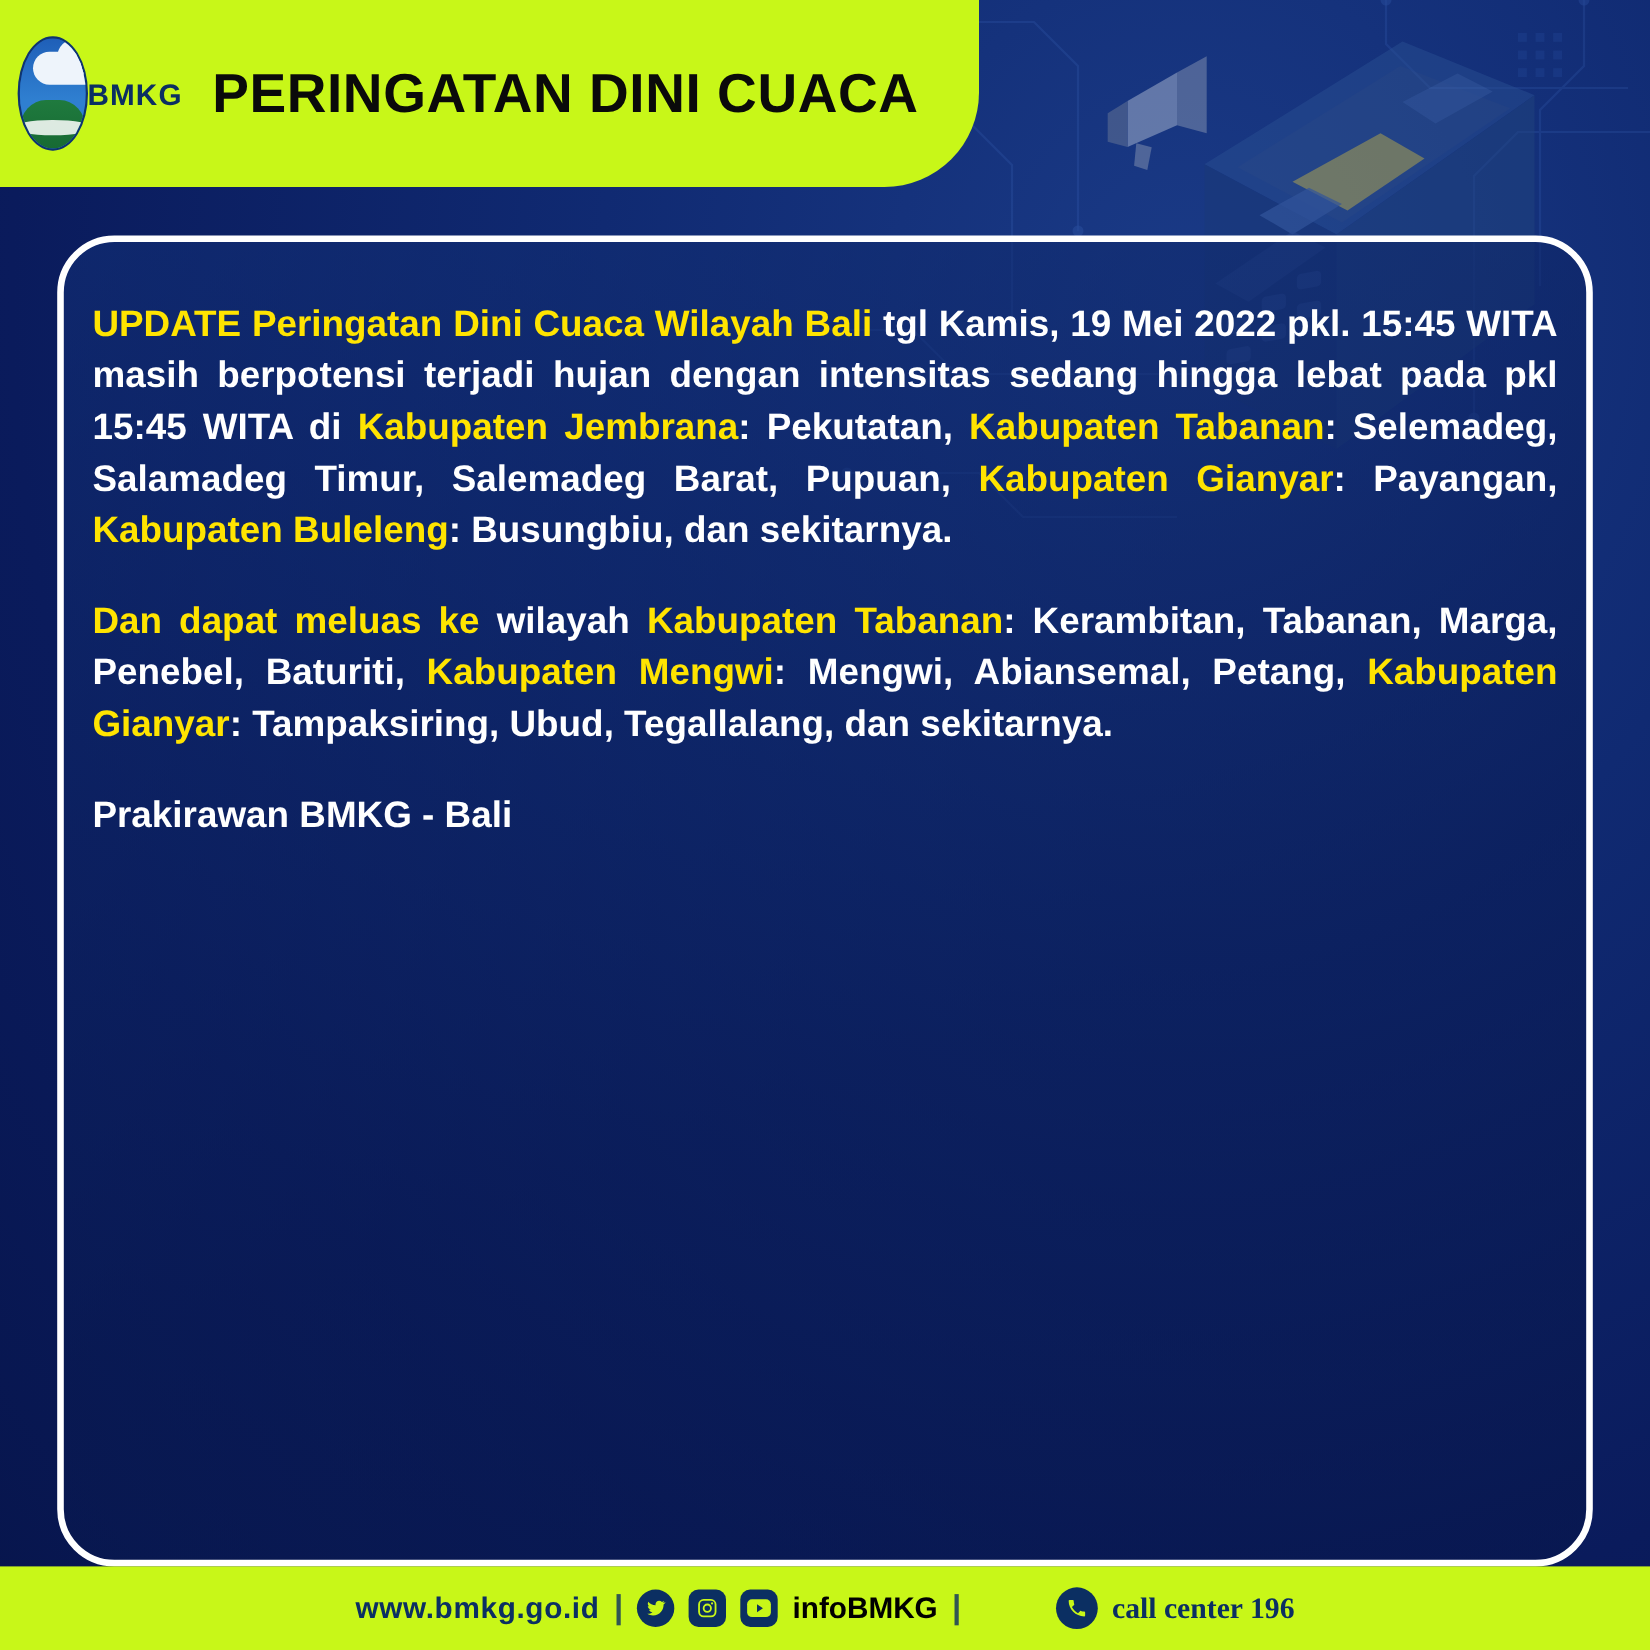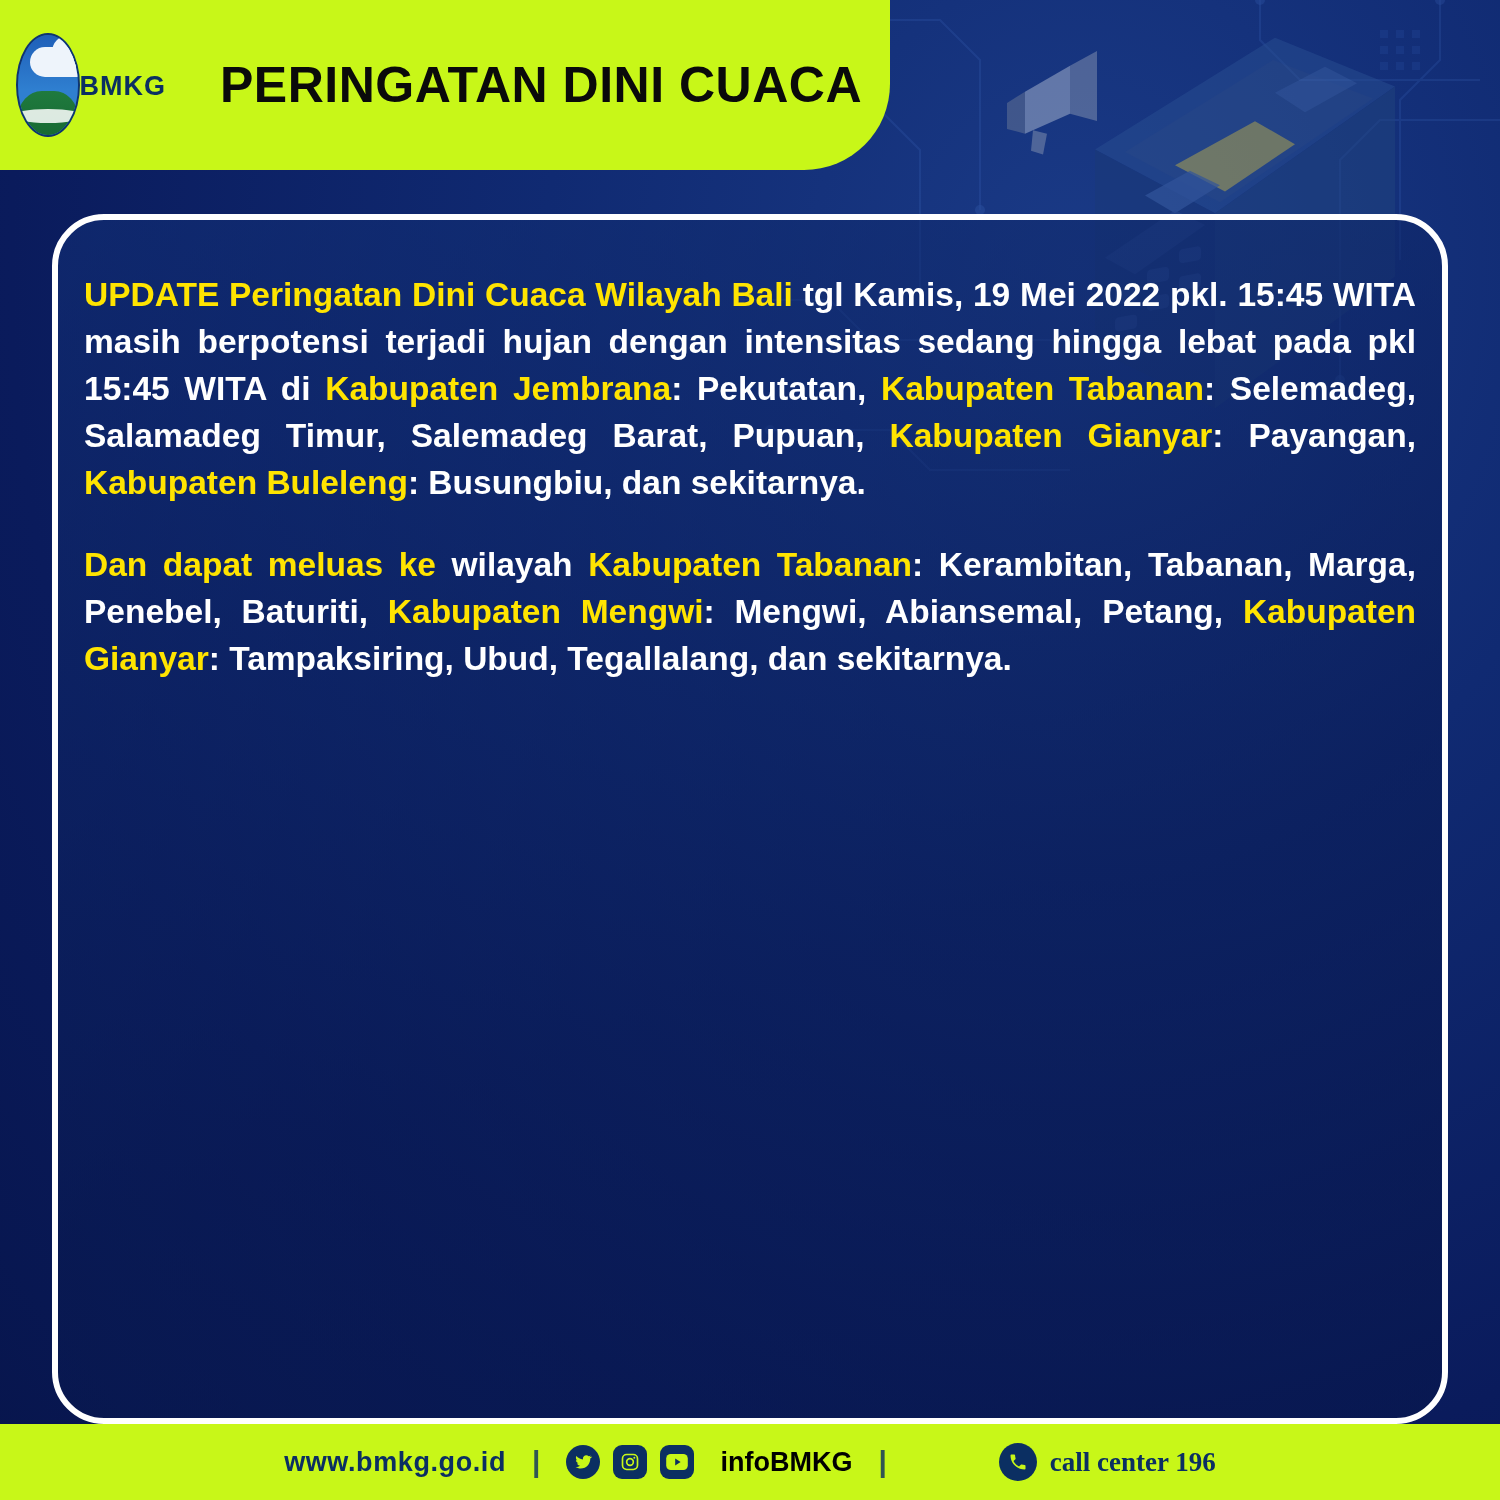--- a/index.html
+++ b/index.html
@@ -70,21 +70,21 @@
     position: absolute; bottom: 12px; left: 0; right: 0; height: 14px;
     background: #ffffff; opacity: .85;
     border-radius: 50%;
     transform: scaleX(1.2);
   }
   .logo-text {
     font-size: 27px; font-weight: bold; color: #0b2f62;
     letter-spacing: 1px; margin-top: 2px;
   }
   .header-title {
-    flex: 1; text-align: right; padding-right: 28px;
+    flex: 1; text-align: center; padding-right: 28px;
     color: #0a0a0a;
     font-size: 50px; font-weight: bold;
     line-height: 1.12;
     letter-spacing: .5px;
   }
 
   
   .panel {
     position: absolute;
     left: 52px; top: 214px;
@@ -105,21 +105,21 @@
   }
   .para:last-child { margin-bottom: 0; }
   .hl { color: #ffe400; }
 
   
   .footer {
     position: absolute; left: 0; bottom: 0;
     width: 1500px; height: 76px;
     background: #c8f718;
     display: flex; align-items: center; justify-content: center;
-    gap: 26px;
+    gap: 13px;
     z-index: 6;
   }
   .footer-web {
     color: #0b2f62; font-size: 27px; font-weight: bold; letter-spacing: .6px;
   }
   .divider { color: #0b2f62; font-size: 30px; font-weight: bold; opacity: .8; }
   .social { display: flex; align-items: center; gap: 13px; }
   .sicon {
     width: 34px; height: 34px; border-radius: 9px;
     background: #0b2f62; color: #c8f718;
@@ -214,20 +214,21 @@
     <div class="logo-text">BMKG</div>
   </div>
   <div class="header-title">
     <div>PERINGATAN DINI CUACA</div>
   </div>
 </div>
 
 <div class="panel">
   <p class="para"><span class="hl">UPDATE Peringatan Dini Cuaca Wilayah Bali</span><span> tgl Kamis, 19 Mei 2022 pkl. 15:45 WITA masih berpotensi terjadi hujan dengan intensitas sedang hingga lebat pada pkl 15:45 WITA di </span><span class="hl">Kabupaten Jembrana</span><span>: Pekutatan, </span><span class="hl">Kabupaten Tabanan</span><span>: Selemadeg, Salamadeg Timur, Salemadeg Barat, Pupuan, </span><span class="hl">Kabupaten Gianyar</span><span>: Payangan, </span><span class="hl">Kabupaten Buleleng</span><span>: Busungbiu, dan sekitarnya.</span></p>
   <p class="para"><span class="hl">Dan dapat meluas ke</span><span> wilayah </span><span class="hl">Kabupaten Tabanan</span><span>: Kerambitan, Tabanan, Marga, Penebel, Baturiti, </span><span class="hl">Kabupaten Mengwi</span><span>: Mengwi, Abiansemal, Petang, </span><span class="hl">Kabupaten Gianyar</span><span>: Tampaksiring, Ubud, Tegallalang, dan sekitarnya.</span></p>
+  <p class="para"><span>Prakirawan BMKG - Bali</span></p>
 </div>
 
 <div class="footer">
   <div class="footer-web">www.bmkg.go.id</div>
   <div class="divider">|</div>
   <div class="social">
     <div class="sicon round">
       <svg width="20" height="20" viewBox="0 0 24 24" fill="#c8f718">
           <path d="M22 5.8c-.7.3-1.5.5-2.3.6.8-.5 1.4-1.3 1.7-2.2-.8.5-1.6.8-2.5 1C18.1 4.4 17 4 15.9 4c-2.2 0-4 1.8-4 4 0 .3 0 .6.1.9C8.7 8.7 5.9 7.2 4 4.9c-.3.6-.5 1.3-.5 2 0 1.4.7 2.6 1.8 3.3-.7 0-1.3-.2-1.8-.5 0 1.9 1.4 3.5 3.2 3.9-.3.1-.7.1-1.1.1-.3 0-.5 0-.8-.1.5 1.6 2 2.8 3.7 2.8-1.4 1.1-3.1 1.7-4.9 1.7H3c1.8 1.1 3.9 1.8 6.2 1.8 7.4 0 11.5-6.2 11.5-11.5v-.5c.8-.6 1.5-1.3 2.3-2.1z"></path>
         </svg>

